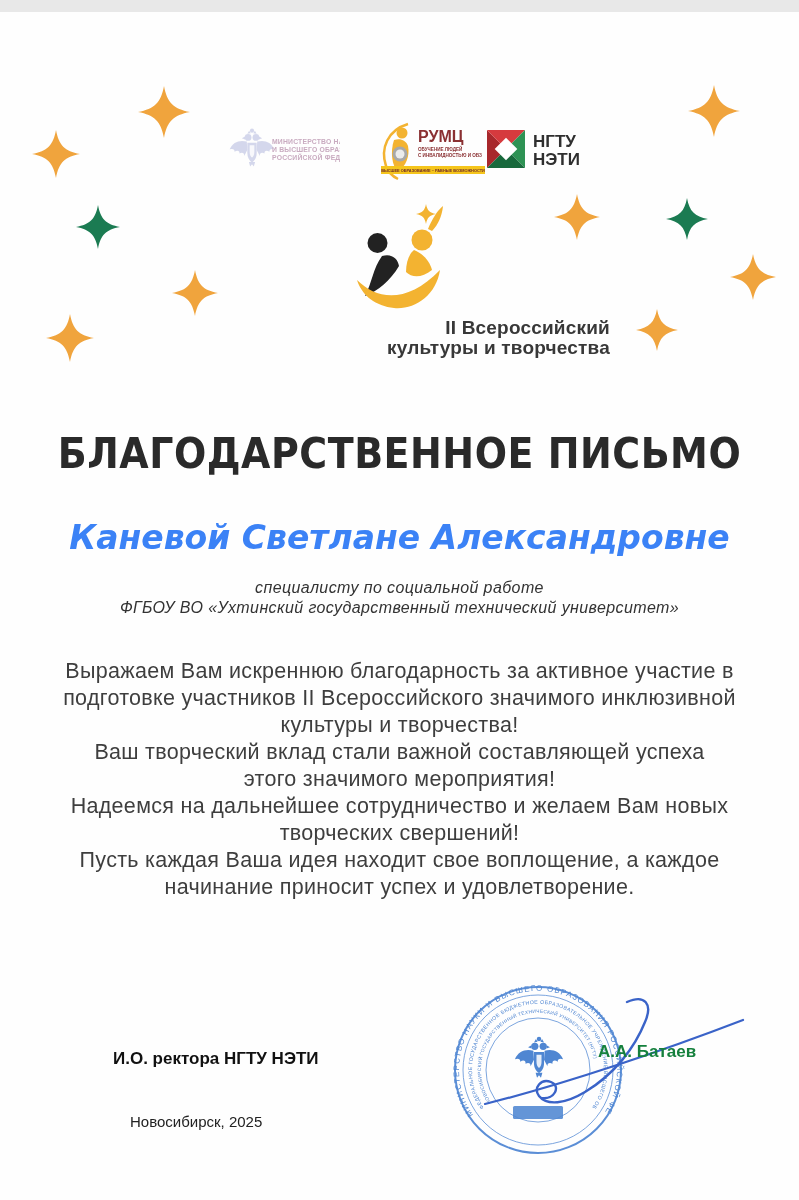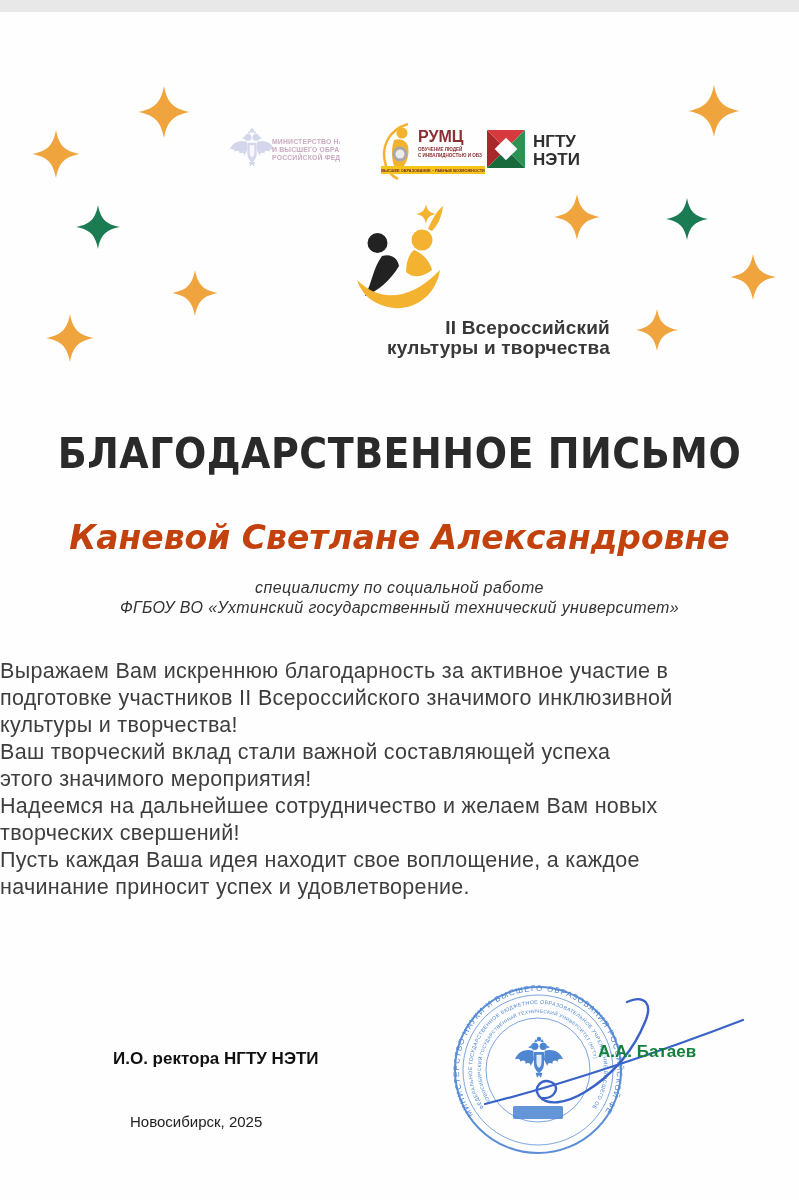--- a/index.html
+++ b/index.html
@@ -14,29 +14,29 @@
     font-size:19px;line-height:20px;font-weight:bold;color:#383838;letter-spacing:.2px;
   }
   .heading{
     left:0;top:420px;width:799px;text-align:center;
     font-family:"DejaVu Sans",sans-serif;font-weight:bold;font-size:38px;
     color:#2a2a2a;letter-spacing:.5px;transform:scaleY(1.1);white-space:nowrap;
   }
   .recipient-name{
     left:0;top:506px;width:799px;text-align:center;
     font-family:"DejaVu Sans",sans-serif;font-style:italic;font-weight:bold;
-    font-size:33px;color:#c2410c;white-space:nowrap;
+    font-size:33px;color:#3b82f6;white-space:nowrap;
   }
   .recipient-sub{
     left:0;top:566px;width:799px;text-align:center;font-style:italic;
     font-size:16px;line-height:19.5px;color:#333;letter-spacing:.4px;
   }
   .recipient-sub div{white-space:nowrap;}
   .body-text{
-    left:0;top:646px;width:799px;
+    left:0;top:646px;width:799px;text-align:center;
     font-size:21.5px;line-height:27px;color:#3e3e3e;letter-spacing:.3px;
   }
   .body-text div{white-space:nowrap;}
   .signer-title{left:113px;top:1037px;font-size:17px;font-weight:bold;color:#111;white-space:nowrap;}
   .signer-name{left:598px;top:1030px;font-size:17px;font-weight:600;color:#15803d;white-space:nowrap;z-index:5;}
   .city-year{left:130px;top:1101px;font-size:15px;color:#222;white-space:nowrap;}
   .footer-strip{left:0;bottom:0;width:799px;height:11px;background:#f0f0f1;}
   .seal-wrap{left:450px;top:970px;z-index:2;}
   .sig-wrap{left:455px;top:980px;z-index:3;}
   .seal-ring-text{fill:#4f86d2;}

